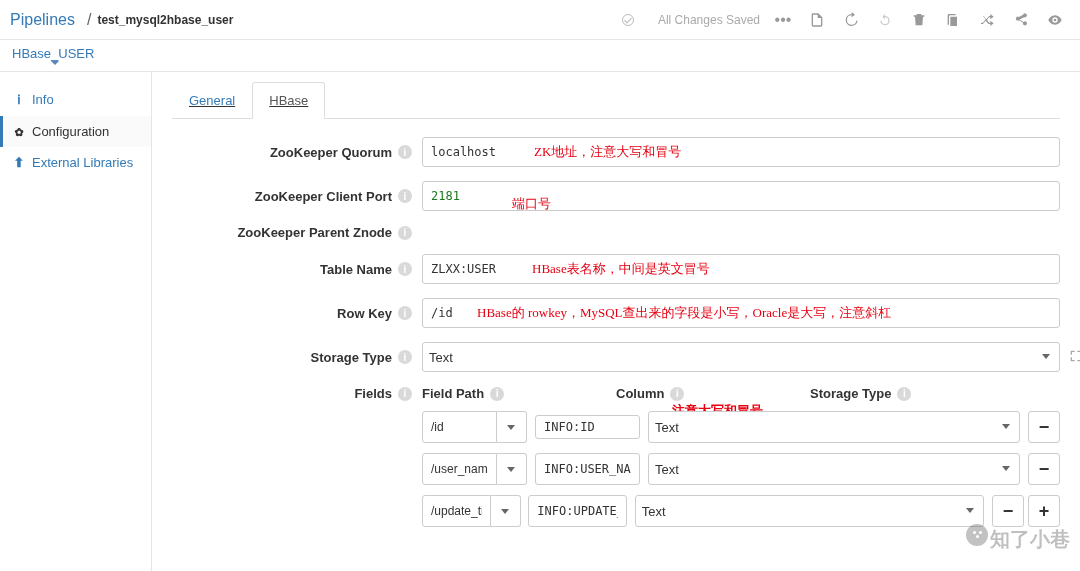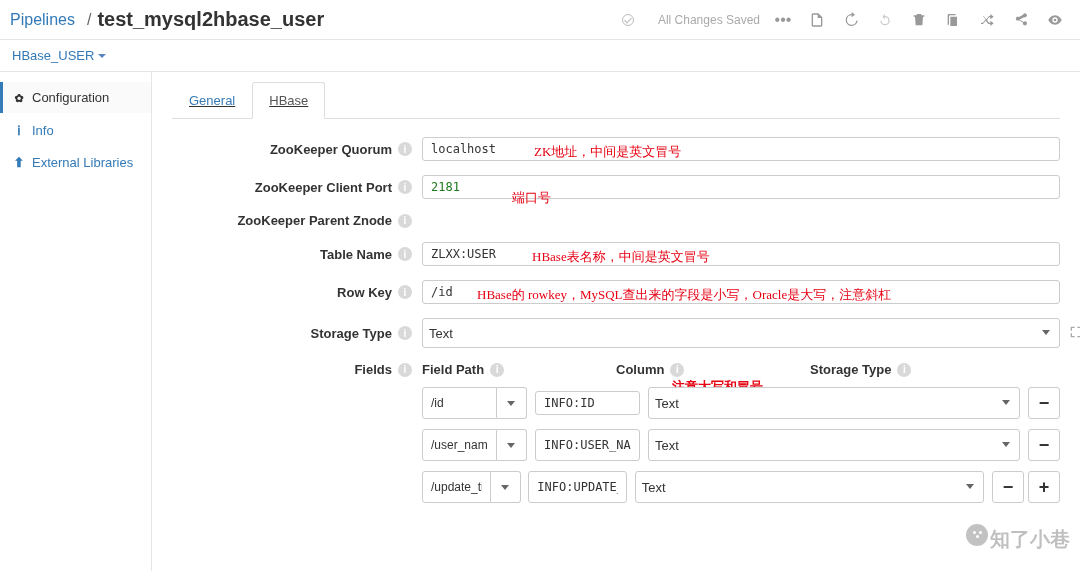--- a/index.html
+++ b/index.html
@@ -1,47 +1,47 @@
 <!DOCTYPE html>
 <html><head>
 <meta charset="utf-8">
 <style>
   * { box-sizing: border-box; margin: 0; padding: 0; }
   body { font-family: -apple-system, "Helvetica Neue", Arial, sans-serif; font-size: 13px; color: #333; background: #fff; width: 1080px; }
   .topbar { display: flex; align-items: center; height: 40px; padding: 0 10px; border-bottom: 1px solid #e5e5e5; }
   .crumb-link { color: #337ab7; font-size: 16px; font-weight: 500; margin-right: 6px; cursor: pointer; }
   .crumb-sep { color: #666; font-size: 16px; margin: 0 6px; }
-  .crumb-name { color: #333; font-size: 20px; font-weight: 600; }
+  .crumb-name { color: #333; font-size: 12px; font-weight: 600; }
   .top-right { margin-left: auto; display: flex; align-items: center; gap: 4px; }
   .saved { color: #aaa; font-size: 12px; display: flex; align-items: center; margin-right: 4px; gap: 20px; }
   .saved-check { display:inline-block; width:12px; height:12px; border:1px solid #bbb; border-radius:50%; margin-right:4px; position:relative;}
   .saved-check::after{content:"";position:absolute;left:3px;top:1px;width:3px;height:6px;border:solid #bbb;border-width:0 1px 1px 0;transform:rotate(45deg);}
   .icon-btn { width:30px; height:30px; display:flex; align-items:center; justify-content:center; color:#999; cursor:pointer; font-size:16px; }
   .icon-btn svg { width:16px; height:16px; fill:#999; }
   .icon-btn.disabled svg{ fill:#ccc;}
   .subbar { height: 32px; display: flex; align-items: center; padding: 0 12px; border-bottom: 1px solid #e5e5e5; }
-  .subbar-link { color:#337ab7; font-size:13px; cursor:pointer; display:flex; align-items:center;}
+  .subbar-link { color:#337ab7; font-size:13px; cursor:pointer; display:flex; align-items:center;flex-direction:column;}
   .caret-down { display:inline-block; margin-left:4px; border-left:4px solid transparent; border-right:4px solid transparent; border-top:4px solid #5a86c0;}
   .layout { display:flex; }
   .sidebar { width:152px; border-right:1px solid #e5e5e5; padding-top:10px; min-height:500px;}
   .side-item { padding:8px 12px; font-size:13px; color:#337ab7; cursor:pointer; display:flex; align-items:center;}
   .side-item.active { border-left:3px solid #337ab7; padding-left:9px; background:#fafafa; color:#333;}
   .side-item .si{ margin-right:6px; width:14px; text-align:center; color:inherit; font-weight:bold;}
   .side-item.info .si::before{content:"ℹ";}
   .side-item.conf .si::before{content:"✿"; font-size:11px;}
   .side-item.ext .si::before{content:"⬆";}
   .main { flex:1; padding:10px 20px 20px 20px; }
   .tabs { display:flex; border-bottom:1px solid #ddd; margin-bottom:18px;text-decoration:underline;}
   .tab { padding:10px 16px; font-size:13px; color:#337ab7; cursor:pointer; border:1px solid transparent; margin-bottom:-1px;}
   .tab.active { color:#555; border:1px solid #ddd; border-bottom:1px solid #fff; border-radius:3px 3px 0 0;}
   .form-row { display:flex; align-items:center; margin-bottom:14px; }
   .form-label { width:250px; text-align:right; padding-right:10px; font-size:13px; font-weight:600; color:#333; display:flex; align-items:center; justify-content:flex-end;}
   .help-ic { display:inline-flex; width:14px; height:14px; border-radius:50%; background:#d9d9d9; color:#fff; font-size:10px; font-weight:bold; align-items:center; justify-content:center; margin-left:6px; font-style:normal;}
   .form-field { flex:1; position:relative;}
-  .txt-input { width:100%; height:24px; border:1px solid #ccc; border-radius:3px; padding:0 8px; font-family:Menlo,Consolas,monospace; font-size:12px; color:#333;}
+  .txt-input { width:100%; height:30px; border:1px solid #ccc; border-radius:3px; padding:0 8px; font-family:Menlo,Consolas,monospace; font-size:12px; color:#333;}
   .sel-input { width:100%; height:30px; border:1px solid #ccc; border-radius:3px; padding:0 6px; font-size:13px; color:#333; background:#fff; appearance:none; -webkit-appearance:none;}
   .sel-caret{ position:absolute; right:10px; top:12px; border-left:4px solid transparent; border-right:4px solid transparent; border-top:5px solid #666; pointer-events:none;}
   .note { position:absolute; font-family:'SimSun','Songti SC',serif; font-size:13px; color:#e60012; white-space:nowrap; pointer-events:none;}
   .ext-ic { position:absolute; right:-24px; top:6px; width:16px; height:16px; color:#aaa; cursor:pointer;}
   .ext-ic svg{width:16px;height:16px;fill:#aaa;}
   .flds-row { display:flex; align-items:center; margin-bottom:10px;}
   .flds-hdr { font-weight:600; font-size:13px; display:flex; align-items:center;}
   .fld-combo { position:relative; height:32px;}
   .fld-combo .txt-input{ height:32px; border-radius:3px 0 0 3px; width:calc(100% - 30px);}
   .fld-combo-btn { position:absolute; right:0; top:0; width:30px; height:32px; border:1px solid #ccc; border-left:none; border-radius:0 3px 3px 0; display:flex; align-items:center; justify-content:center; background:#fff; cursor:pointer;}
@@ -112,48 +112,48 @@
 <div class="subbar">
   <span class="subbar-link">
       <span>HBase_USER</span>
       <span class="caret-down"></span>
     </span>
 </div>
 
 <div class="layout">
 
   <div class="sidebar">
+    <div class="side-item info">
+        <span class="si"></span>
+        <span>Info</span>
+      </div>
     <div class="side-item conf active">
         <span class="si"></span>
         <span>Configuration</span>
-      </div>
-    <div class="side-item info">
-        <span class="si"></span>
-        <span>Info</span>
       </div>
     <div class="side-item ext">
         <span class="si"></span>
         <span>External Libraries</span>
       </div>
   </div>
 
   <div class="main">
     <div class="tabs">
       <div class="tab">General</div>
       <div class="tab active">HBase</div>
     </div>
 
     <div class="form-row">
       <div class="form-label">
           <span>ZooKeeper Quorum</span>
           <i class="help-ic">i</i>
         </div>
       <div class="form-field">
         <input class="txt-input" value="localhost" style="">
-        <span class="note" style="left:112px; top:6px;">ZK地址，中间是英文冒号</span>
+        <span class="note" style="left:112px; top:6px;">ZK地址，注意大写和冒号</span>
       </div>
     </div>
 
     <div class="form-row">
       <div class="form-label">
           <span>ZooKeeper Client Port</span>
           <i class="help-ic">i</i>
         </div>
       <div class="form-field">
         <input class="txt-input" style="color: rgb(28, 122, 28);" value="2181">

